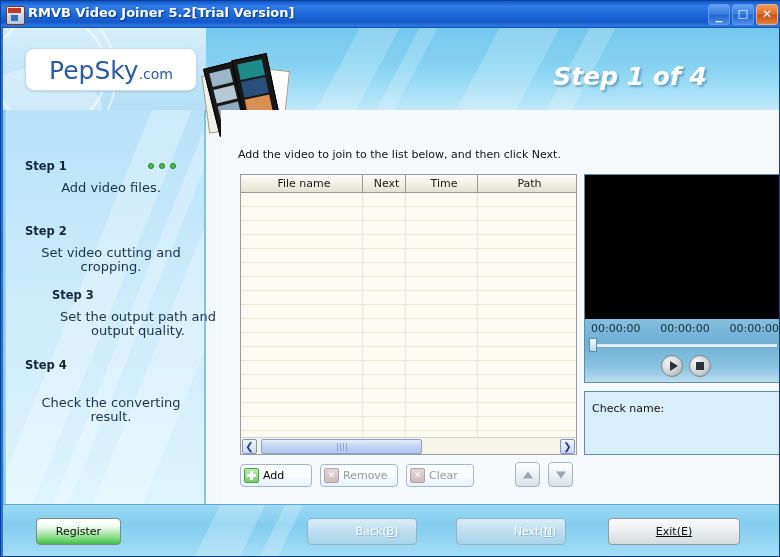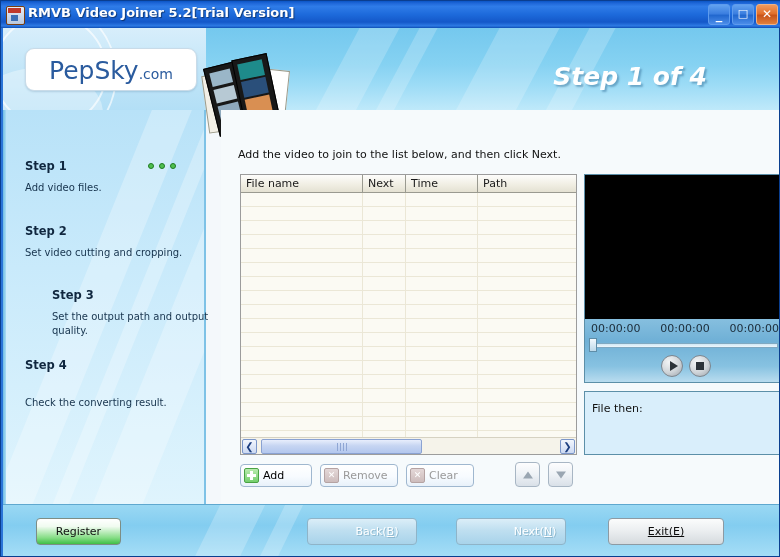--- a/index.html
+++ b/index.html
@@ -180,22 +180,22 @@
     position: absolute; left: 201px; top: 82px;
     width: 2px; height: 394px;
     background: #7ec2e6;
   }
   .step-block { position: absolute; left: 22px; }
   .step-title {
     font-size: 11.5px; font-weight: bold; color: #10273f;
     white-space: nowrap;
   }
   .step-desc {
-    font-size: 10px; color: #16334d;
-    width: 172px; line-height: 14px;
+    font-size: 13px; color: #16334d;
+    width: 172px; line-height: 14px; text-align: center;
   }
   .dots {
     position: absolute; left: 145px; top: 135px;
     display: flex; gap: 5px;
   }
   .dot {
     width: 6px; height: 6px; border-radius: 50%;
     background: #4fbf4f;
     border: 1px solid #1f7a22;
     box-sizing: border-box;
@@ -220,20 +220,21 @@
     background: #fbfaf3;
     border: 1px solid #9c9c9c;
     box-sizing: border-box;
     overflow: hidden;
   }
   .list-header {
     position: absolute; left: 0; top: 0;
     width: 100%; height: 18px;
     display: flex;
     box-sizing: border-box;
+    text-align: center;
   }
   .hcell {
     background: linear-gradient(to bottom, #fdfdfb 0%, #f1efe4 55%, #e4e1d2 100%);
     border-right: 1px solid #9a9a90;
     border-bottom: 1px solid #9a9a90;
     box-sizing: border-box;
     font-size: 11px; color: #1a1a1a;
     padding: 2px 0 0 5px;
     height: 18px;
     white-space: nowrap;
@@ -454,21 +455,21 @@
   }
   .fbtn.next {
     left: 453px; width: 110px;
     background: linear-gradient(to bottom, #dbeef8 0%, #bfdff0 45%, #a8d3ea 100%);
     border: 1px solid #8fb4c8;
     color: #ffffff;
     text-shadow: 1px 1px 0 #8fb9cf;
     padding-left: 48px;
   }
   .fbtn.exit {
-    left: 605px; width: 116px;
+    left: 605px; width: 132px;
     background: linear-gradient(to bottom, #fbfcfc 0%, #eceff1 45%, #d5dade 100%);
     border: 1px solid #8d9aa3;
     color: #0b0b0b;
     text-decoration: underline;
   }
   .fbtn u { text-decoration: underline; }
 </style>
 </head>
 <body>
 
@@ -722,21 +723,21 @@
           <div class="pbtn play">
             <span class="g-play"></span>
           </div>
           <div class="pbtn stop">
             <span class="g-stop"></span>
           </div>
         </div>
       </div>
 
       <div class="infobox">
-        <div class="lbl">File then:</div>
+        <div class="lbl">Check name:</div>
       </div>
     </div>
 
     <div class="footer">
       <div class="streak" style="left:200px; width:45px;"></div>
       <div class="streak" style="left:265px; width:18px;"></div>
       <div class="fbtn register">Register</div>
       <div class="fbtn back" id="btn-back">Back(<u>B</u>)</div>
       <div class="fbtn next" id="btn-next">Next(<u>N</u>)</div>
       <div class="fbtn exit" id="btn-exit">Exit(<u>E</u>)</div>

